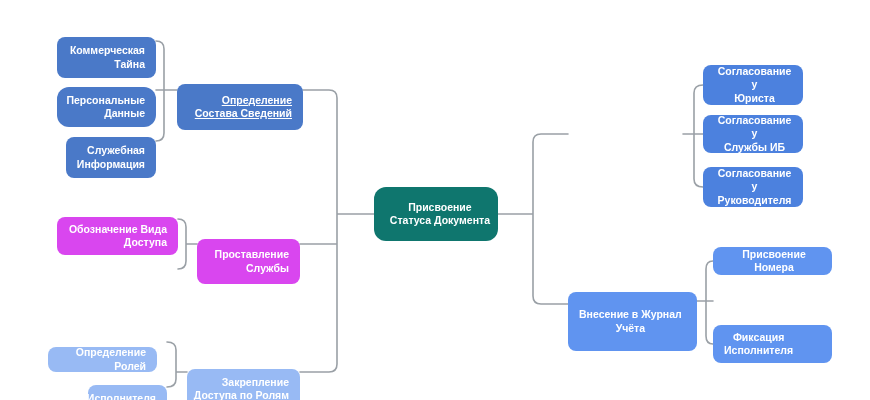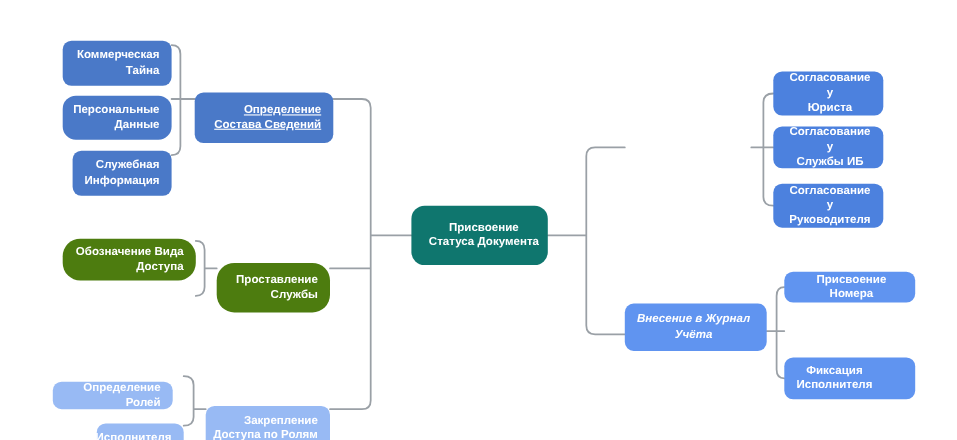--- a/index.html
+++ b/index.html
@@ -32,21 +32,21 @@
     font-weight: 700;
     line-height: 1.28;
     cursor: default;
   }
   .node .lbl { white-space: pre-line; }
   .ls { justify-content: flex-end; text-align: right; padding: 4px 11px 4px 4px; margin-top: 17px; }
   .rs { justify-content: flex-start; text-align: center; padding: 4px 8px 4px 11px; }
   .root-node { justify-content: center; text-align: center; border-radius: 12px; padding: 4px 8px; }
   .g-root { background: #0f766e; justify-content: flex-end; }
   .g-a { background: #4a79c8; }
-  .g-b { background: #4d7c0f; border-radius: 16px; }
+  .g-b { background: #d946ef; }
   .g-c { background: #98baf4; }
   .g-d { background: #4c81de; }
   .g-e { background: #6094f0; }
 </style>
 </head>
 <body>
 
 <div id="canvas">
 
   <svg class="connectors" viewBox="0 0 870 400" fill="none" stroke="#9aa0a6" stroke-width="1.6" stroke-linecap="round">
@@ -108,21 +108,21 @@
   </div>
   <div class="node rs g-d" style="left:703px; top:115px; width:100px; height:38px;">
     <span class="lbl">Согласование у
 Службы ИБ</span>
   </div>
   <div class="node rs g-d" style="left:703px; top:167px; width:100px; height:40px;">
     <span class="lbl">Согласование у
 Руководителя</span>
   </div>
 
-  <div class="node rs g-e" style="left:568px; top:276px; width:129px; height:43px;font-style:italic;">
+  <div class="node rs g-e" style="left:568px; top:292px; width:129px; height:59px;">
     <span class="lbl">Внесение в Журнал
 Учёта</span>
   </div>
   <div class="node rs g-e" style="left:713px; top:247px; width:119px; height:28px;">
     <span class="lbl">Присвоение Номера</span>
   </div>
   <div class="node rs g-e" style="left:713px; top:325px; width:119px; height:38px;">
     <span class="lbl">Фиксация
 Исполнителя</span>
   </div>

